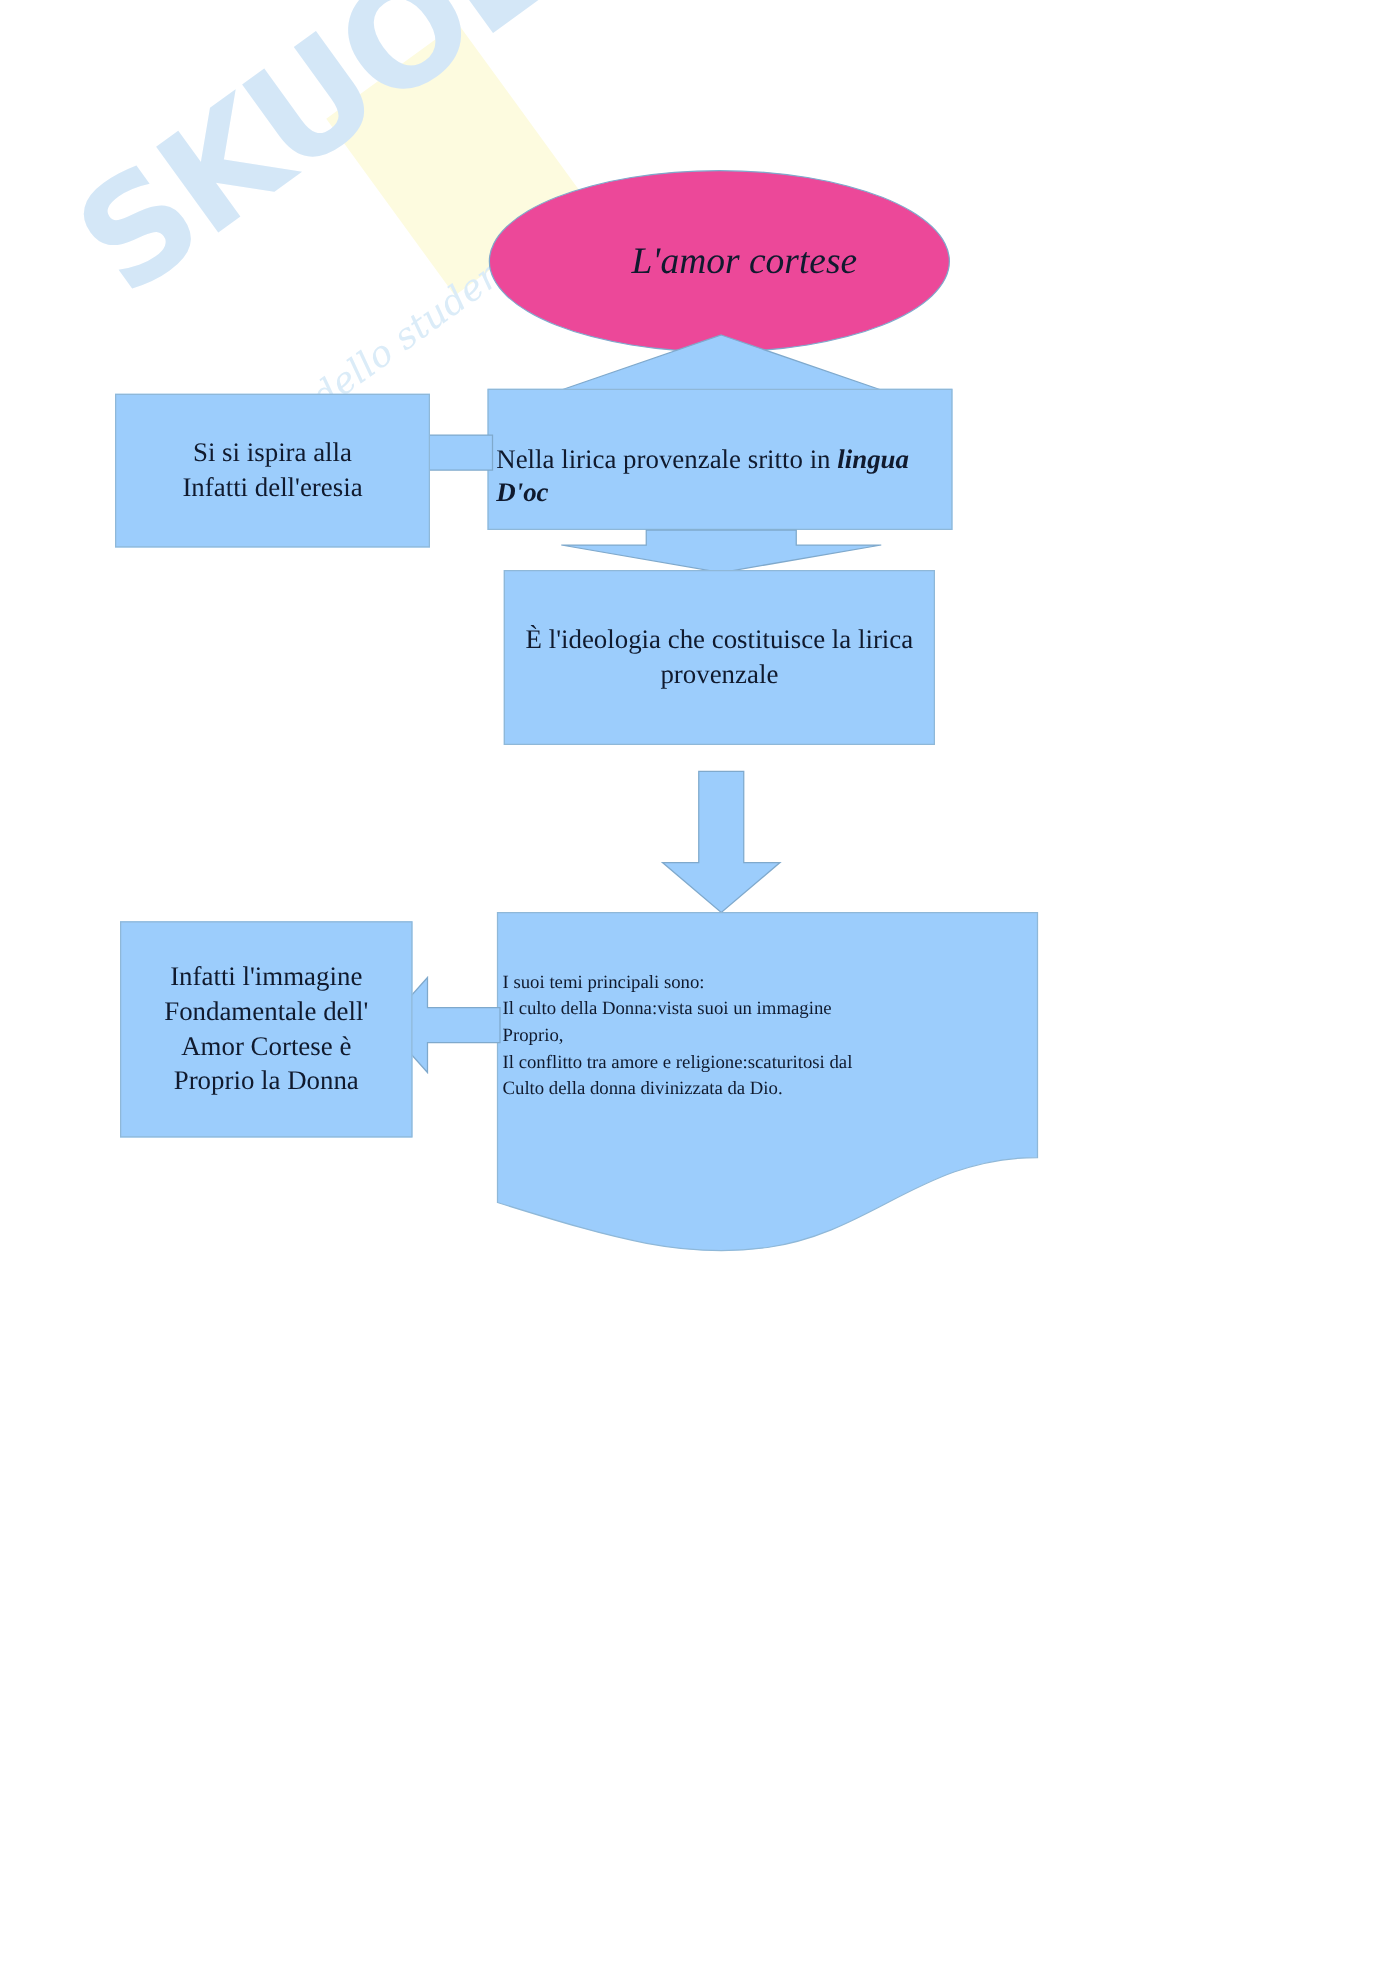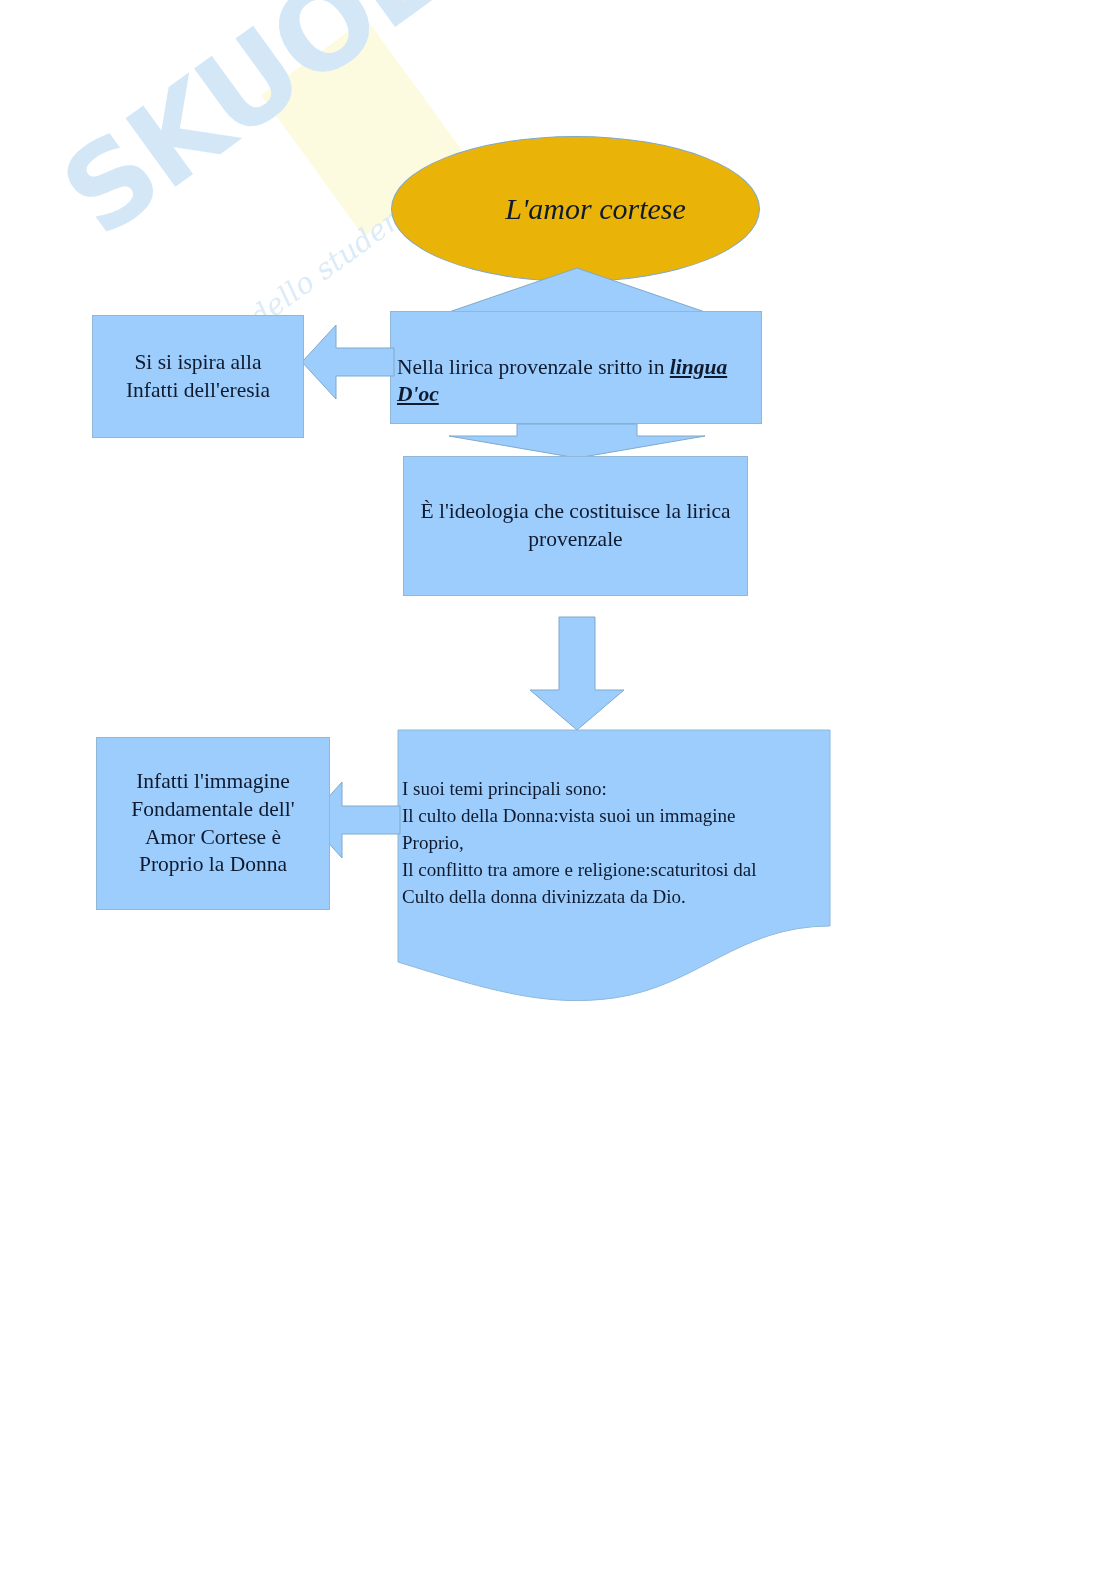--- a/index.html
+++ b/index.html
@@ -93,39 +93,39 @@
   .center .txt { text-align: center; }
   .leftal .txt { text-align: left; }
 
   
   #ellipse-title {
     position: absolute;
     left: 391px;
     top: 136px;
     width: 369px;
     height: 146px;
-    background: #eab308;
+    background: #ec4899;
     border: 1px solid #7fa9cc;
     border-radius: 50% / 50%;
     display: flex;
     align-items: center;
     justify-content: center;
     box-sizing: border-box;
   }
   #ellipse-title .txt {
     font-style: italic;
     font-size: 30px;
     color: #101a2e;
     text-align: center;
     width: 100%;
     padding-left: 40px;
     box-sizing: border-box;
   }
 
-  .bold-italic { font-weight: bold; font-style: italic; text-decoration: underline; }
+  .bold-italic { font-weight: bold; font-style: italic; }
 
   
   .arrow-svg {
     position: absolute;
     overflow: visible;
   }
   .arrow-shape {
     fill: #9ccdfc;
     stroke: #7fa9cc;
     stroke-width: 1;
@@ -143,21 +143,21 @@
   #wave-box .wave-shape {
     fill: #9ccdfc;
     stroke: #8fb8d8;
     stroke-width: 1;
   }
   #wave-box .wave-text {
     position: absolute;
     left: 4px;
     top: 46px;
     width: 424px;
-    font-size: 19px;
+    font-size: 15px;
     line-height: 1.42;
     color: #101a2e;
     text-align: left;
   }
 </style>
 </head>
 <body>
 
 <div id="page">
 
@@ -178,21 +178,21 @@
     </svg>
 
     <div class="node leftal" id="origin-box" style="left:390px; top:311px; width:372px; height:113px;">
       <div class="txt"><br><span>Nella lirica provenzale sritto in </span><span class="bold-italic">lingua</span><br><span class="bold-italic">D'oc</span></div>
     </div>
 
     <svg class="arrow-svg" style="left:302px; top:325px;" width="92" height="74" viewBox="0 0 92 74">
       <polygon class="arrow-shape" points="0,37 34,0 34,23 92,23 92,51 34,51 34,74"></polygon>
     </svg>
 
-    <div class="node center" style="left:92px; top:315px; width:212px; height:123px;">
+    <div class="node center" style="left:92px; top:315px; width:252px; height:123px;">
       <div class="txt"><span>Si si ispira alla</span><br><span>Infatti dell'eresia</span></div>
     </div>
 
     <svg class="arrow-svg" style="left:447px; top:424px;" width="260" height="34" viewBox="0 0 260 34">
       <polygon class="arrow-shape" points="70,0 190,0 190,12 258,12 130,34 2,12 70,12"></polygon>
     </svg>
 
     <div class="node center" style="left:403px; top:456px; width:345px; height:140px;">
       <div class="txt">È l'ideologia che costituisce la lirica provenzale</div>
     </div>

